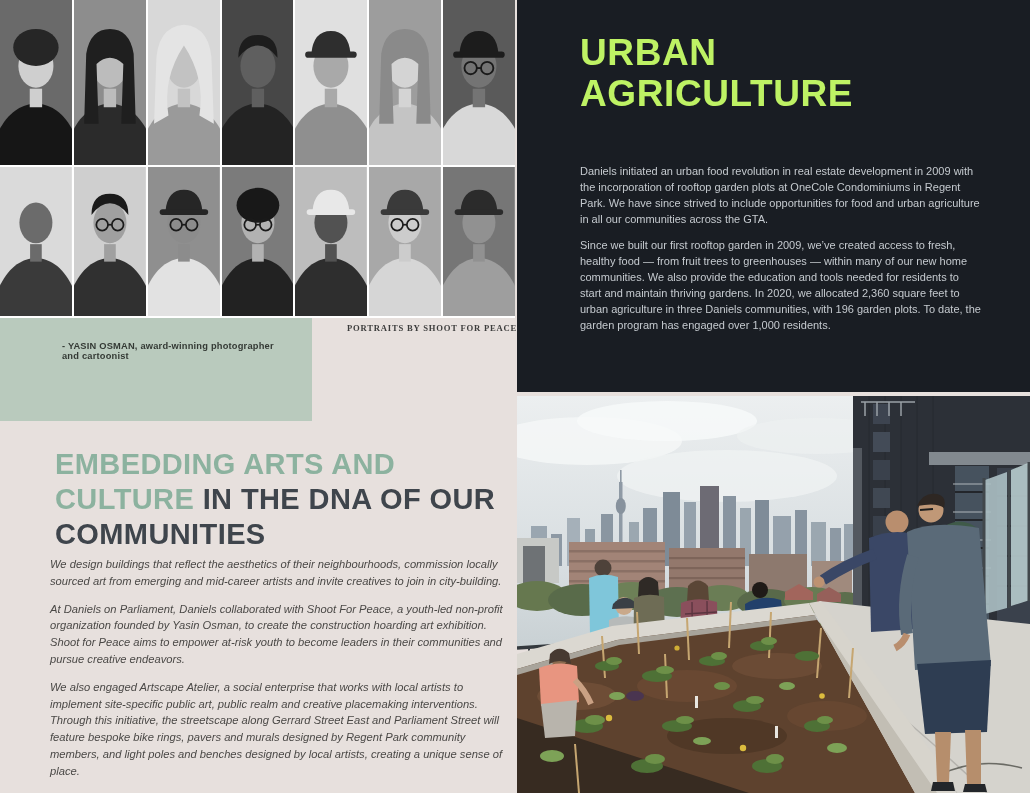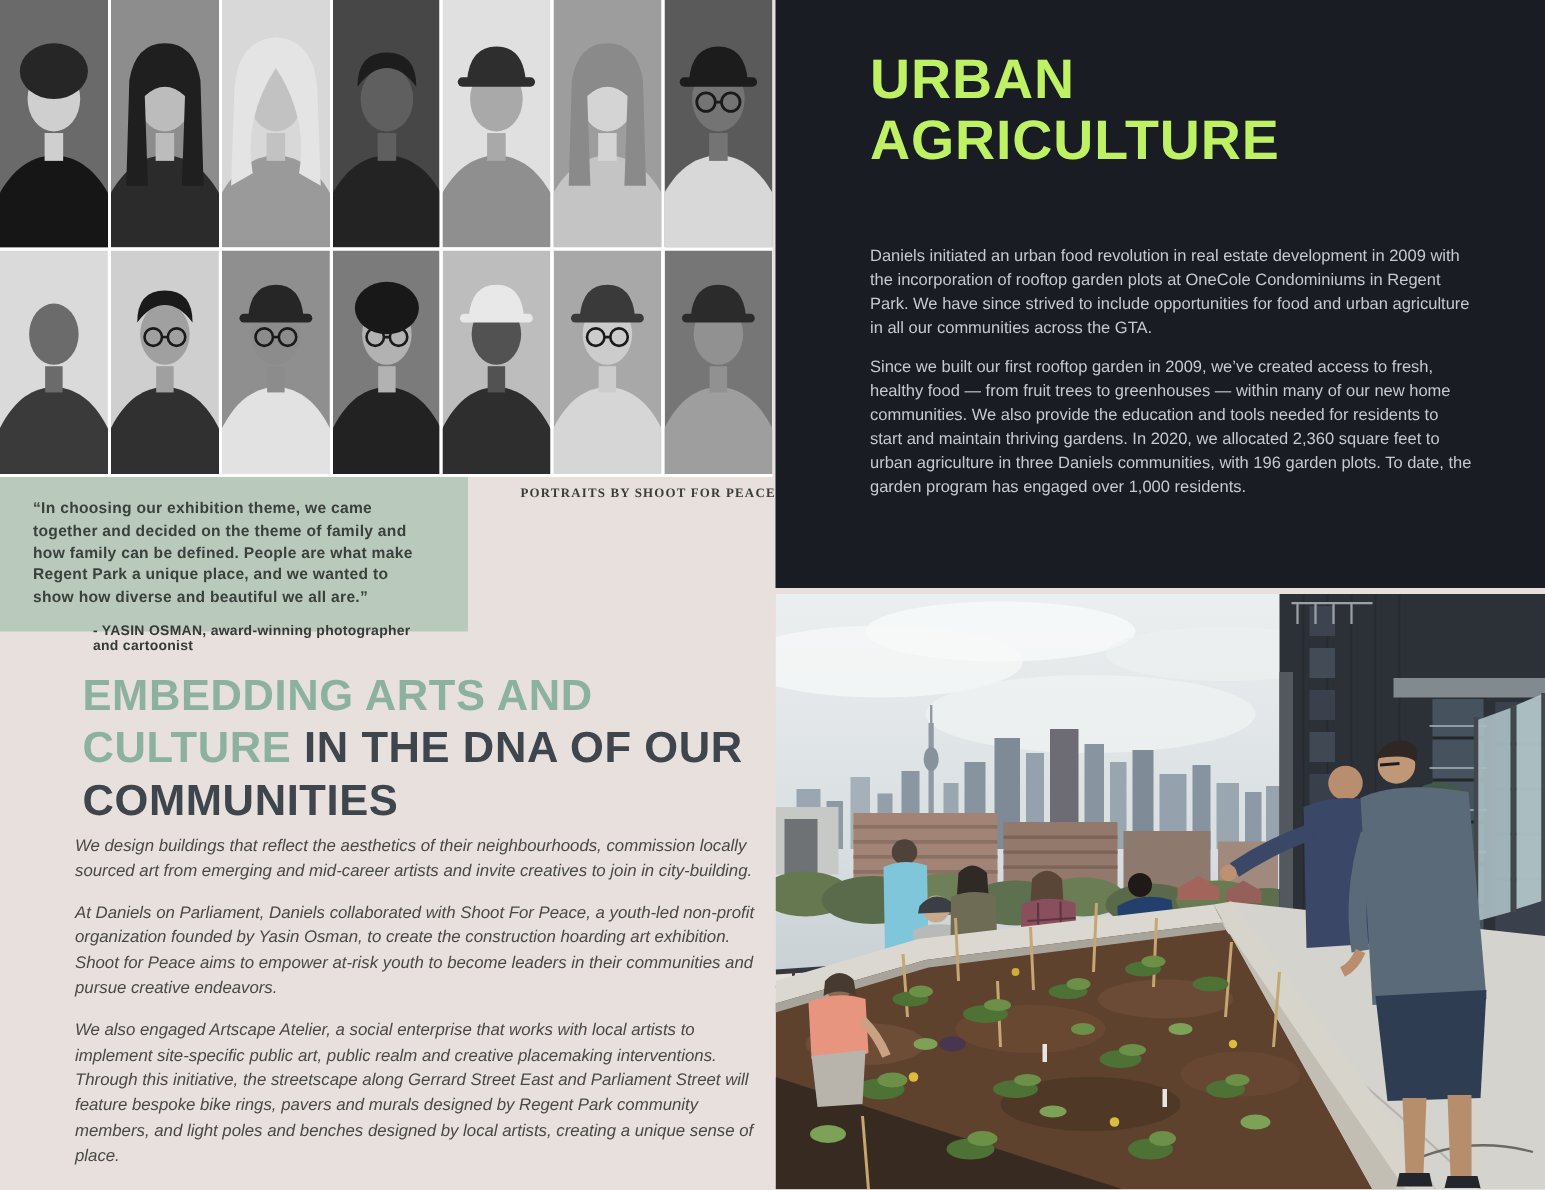--- a/index.html
+++ b/index.html
@@ -227,21 +227,20 @@
       <rect x="31" y="86" width="12" height="18" fill="#919191"></rect>
       <ellipse cx="37" cy="64" rx="17" ry="21" fill="#919191"></ellipse>
       <path d="M18,52 Q20,30 37,30 Q54,30 56,52 Z" fill="#2b2b2b"></path>
             <rect x="12" y="50" width="50" height="6" rx="3" fill="#2b2b2b"></rect>
 
     </svg>
     </div>
   </div>
 
 <div class="quote-block">
-  <div class="quote-text">“In choosing our exhibition theme, we came together and decided on the theme of family and how family can be defined. People are what make Regent Park a unique place, and we wanted to show how diverse and beautiful we all are.”</div>
   <div class="quote-attr">- YASIN OSMAN, award-winning photographer and cartoonist</div>
 </div>
 
 <div class="portraits-caption">PORTRAITS BY SHOOT FOR PEACE</div>
 
 <h2 class="left-heading"><span class="hl">EMBEDDING ARTS AND CULTURE</span><span> IN THE DNA OF OUR COMMUNITIES</span></h2>
 
 <div class="left-body">
   <p>We design buildings that reflect the aesthetics of their neighbourhoods, commission locally sourced art from emerging and mid-career artists and invite creatives to join in city-building.</p>
   <p>At Daniels on Parliament, Daniels collaborated with Shoot For Peace, a youth-led non-profit organization founded by Yasin Osman, to create the construction hoarding art exhibition. Shoot for Peace aims to empower at-risk youth to become leaders in their communities and pursue creative endeavors.</p>

